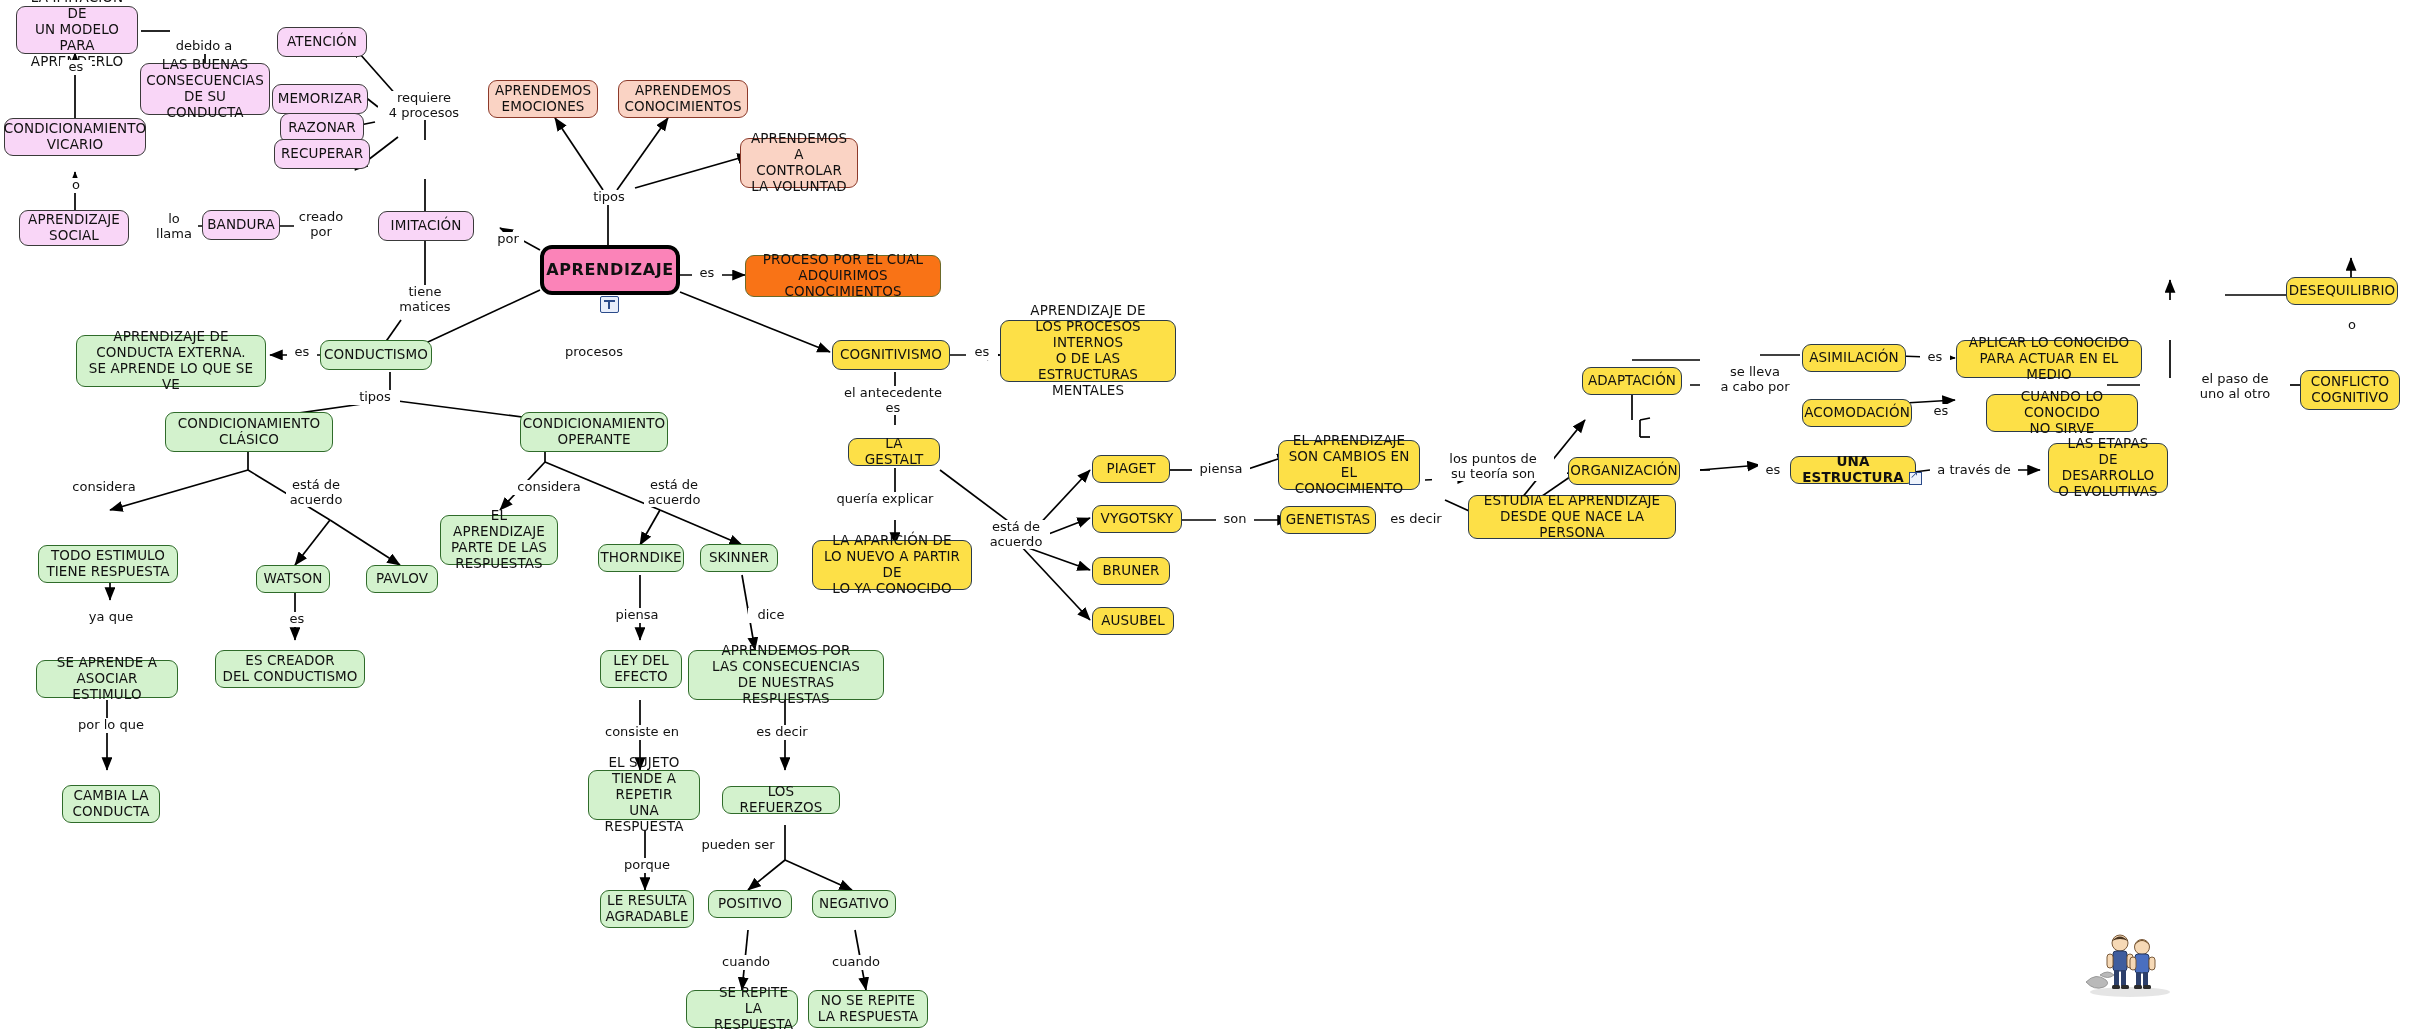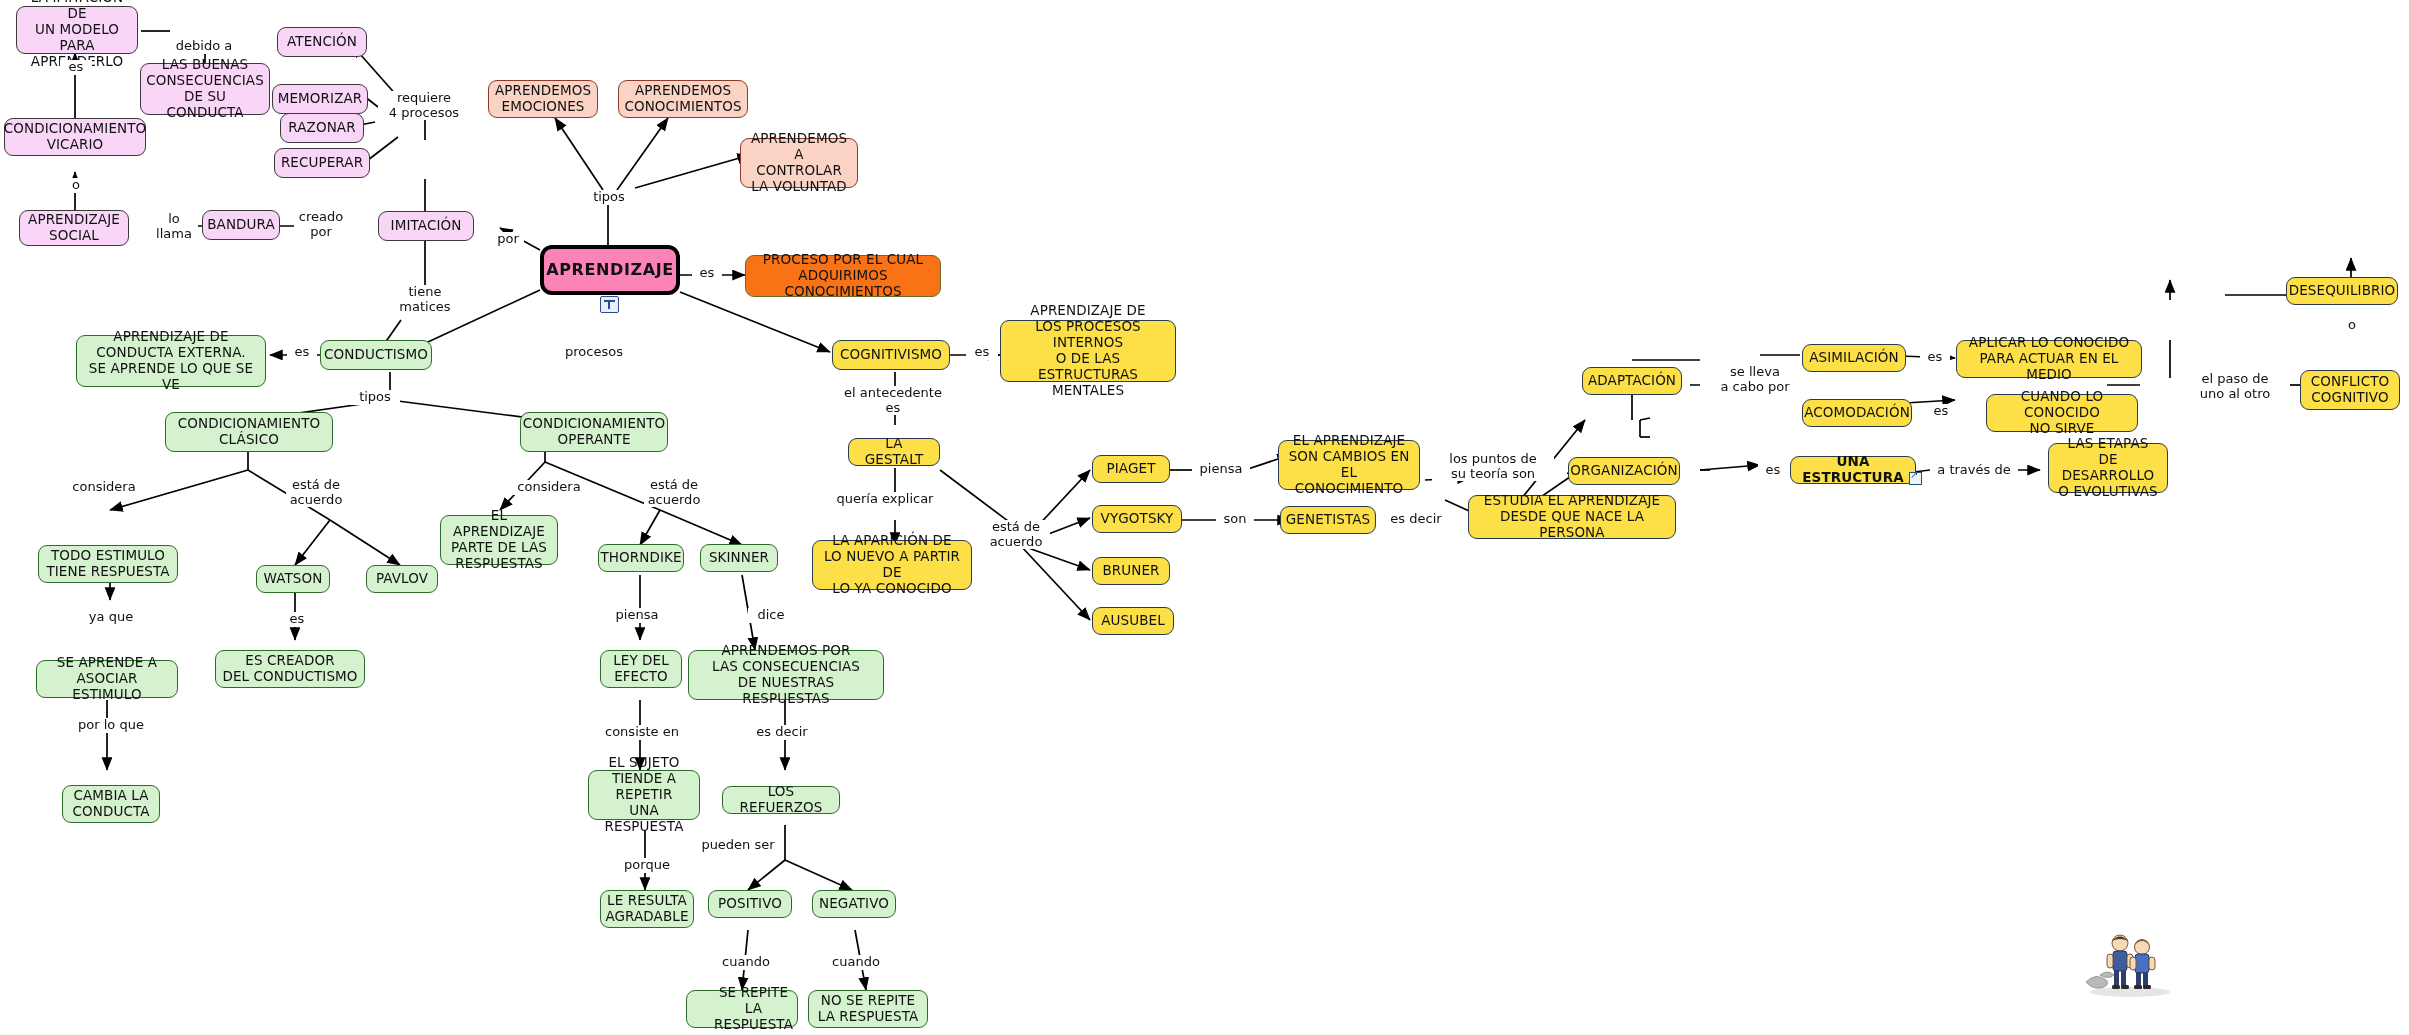--- a/index.html
+++ b/index.html
@@ -168,21 +168,21 @@
 <div class="lbl" style="left:150px;top:212px;width:46px;">lo
 llama</div>
 <div class="node pink" style="left:202px;top:210px;width:78px;height:30px;">BANDURA</div>
 <div class="lbl" style="left:294px;top:210px;width:52px;">creado
 por</div>
 <div class="node pink" style="left:378px;top:211px;width:96px;height:30px;">IMITACIÓN</div>
 
 <div class="node pink" style="left:277px;top:27px;width:90px;height:30px;">ATENCIÓN</div>
 <div class="node pink" style="left:272px;top:71px;width:96px;height:30px;margin-top:13px;">MEMORIZAR</div>
 <div class="node pink" style="left:280px;top:113px;width:84px;height:30px;">RAZONAR</div>
-<div class="node pink" style="left:274px;top:148px;width:96px;height:30px;">RECUPERAR</div>
+<div class="node pink" style="left:274px;top:139px;width:96px;height:30px;">RECUPERAR</div>
 <div class="lbl" style="left:378px;top:91px;width:90px;">requiere
 4 procesos</div>
 
 <div class="node peach" style="left:488px;top:80px;width:110px;height:38px;">APRENDEMOS
 EMOCIONES</div>
 <div class="node peach" style="left:618px;top:80px;width:130px;height:38px;">APRENDEMOS
 CONOCIMIENTOS</div>
 <div class="node peach" style="left:740px;top:138px;width:118px;height:50px;">APRENDEMOS A
 CONTROLAR
 LA VOLUNTAD</div>

